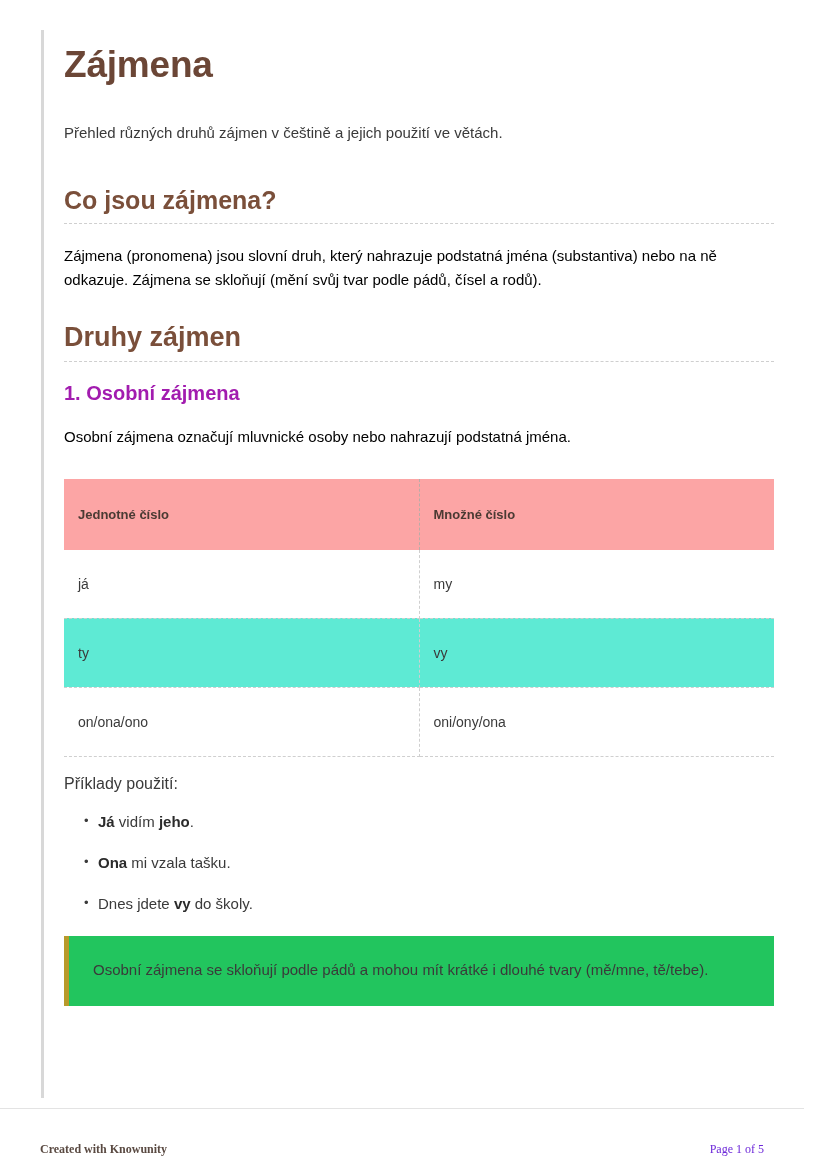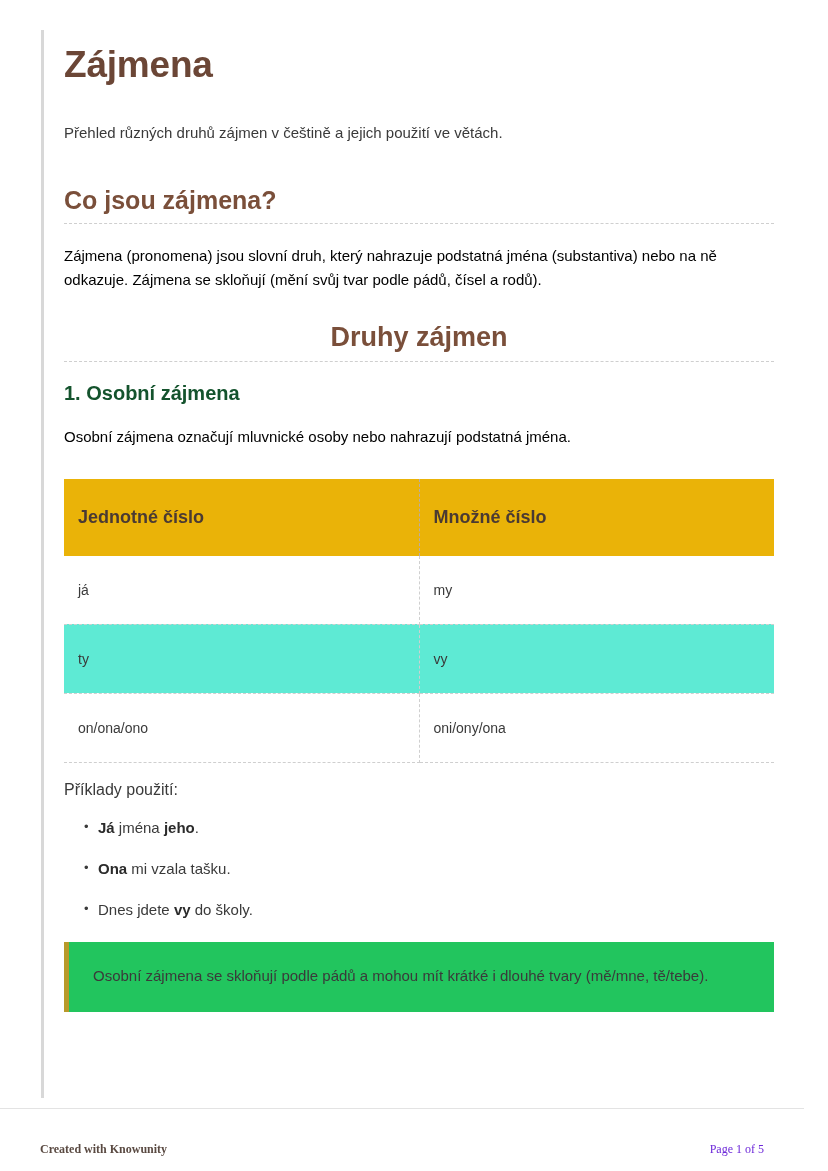--- a/index.html
+++ b/index.html
@@ -64,39 +64,38 @@
     font-size: 15px;
     line-height: 1.6;
     color: #000000;
     margin: 0 0 30px 0;
   }
   h2.section-big {
     font-size: 27px;
     font-weight: bold;
     color: #7a4f3a;
     margin: 0 0 8px 0;
-    text-align: center;
   }
   h3.subsection {
     font-size: 20px;
     font-weight: bold;
-    color: #14532d;
+    color: #a21caf;
     margin: 18px 0 20px 0;
   }
   table.ptable {
     width: 710px;
     border-collapse: collapse;
     margin: 0 0 18px 0;
     table-layout: fixed;
   }
   table.ptable th {
-    background: #eab308;
+    background: #fca5a5;
     color: #4a3a33;
     text-align: left;
-    font-size: 18px;
+    font-size: 13px;
     font-weight: bold;
     padding: 28px 14px;
     border-right: 1px dashed #b9aca7;
   }
   table.ptable th:last-child { border-right: 0; }
   table.ptable td {
     font-size: 14px;
     color: #3a3a3a;
     padding: 26px 14px;
     border-bottom: 1px dashed #cfcfcf;
@@ -213,21 +212,21 @@
           <td>on/ona/ono</td>
           <td>oni/ony/ona</td>
         </tr>
       </tbody>
     </table>
 
     <p class="examples-label">Příklady použití:</p>
 
     <ul class="examples">
       <li>
-        <span></span><b>Já</b><span> jména </span><b>jeho</b><span>.</span>
+        <span></span><b>Já</b><span> vidím </span><b>jeho</b><span>.</span>
       </li>
       <li>
         <span></span><b>Ona</b><span> mi vzala tašku.</span>
       </li>
       <li>
         <span>Dnes jdete </span><b>vy</b><span> do školy.</span>
       </li>
     </ul>
 
     <div class="callout">Osobní zájmena se skloňují podle pádů a mohou mít krátké i dlouhé tvary (mě/mne, tě/tebe).</div>

